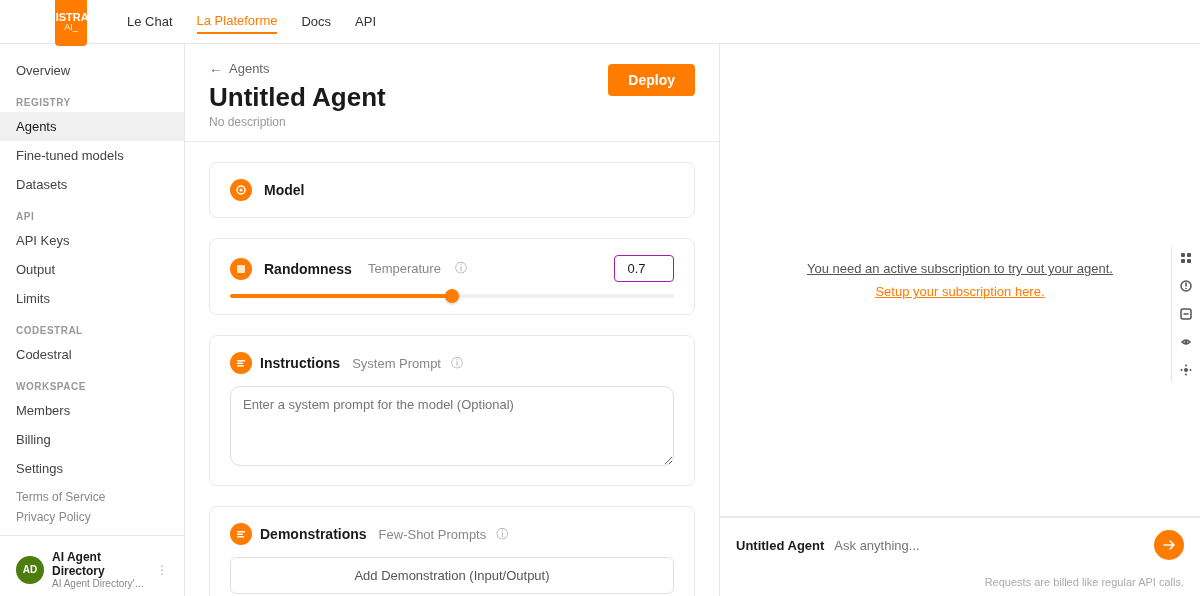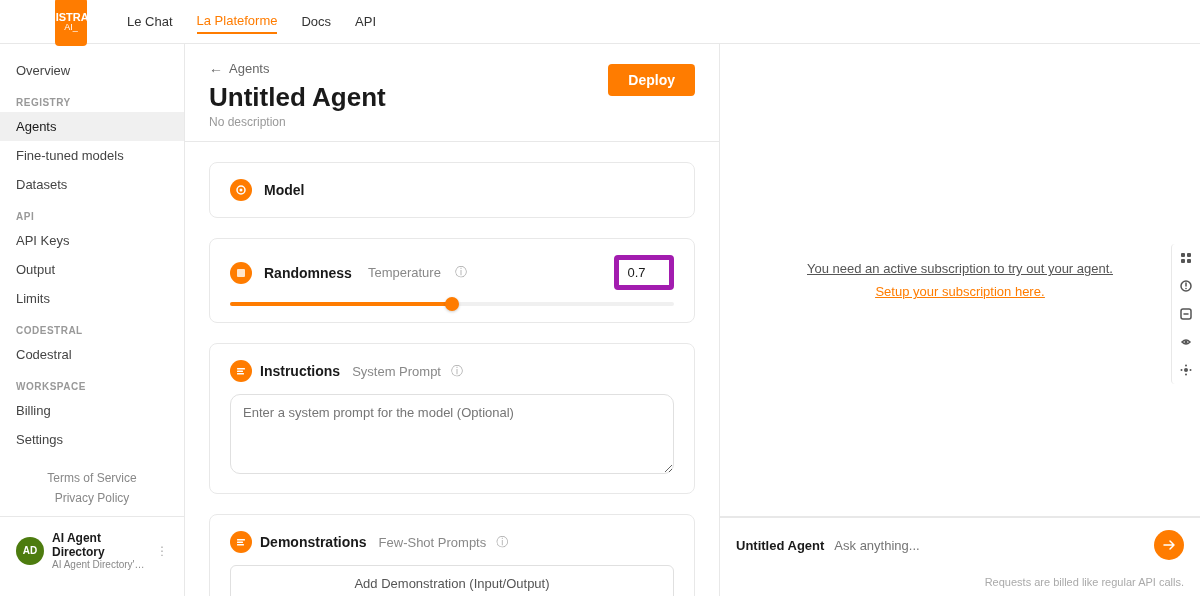--- a/index.html
+++ b/index.html
@@ -42,21 +42,21 @@
     }
     .avatar {
       width: 28px; height: 28px; background: #4d7c0f; border-radius: 50%;
       display: flex; align-items: center; justify-content: center;
       font-size: 10px; color: #fff; font-weight: 600; flex-shrink: 0;
     }
     .user-info { flex: 1; min-width: 0; }
     .user-name { font-size: 12px; font-weight: 600; color: #1a1a1a; }
     .user-workspace { font-size: 10px; color: #888; white-space: nowrap; overflow: hidden; text-overflow: ellipsis; }
     .sidebar-links { padding: 4px 16px 8px; }
-    .sidebar-link { font-size: 12px; color: #888; display: block; padding: 3px 0; cursor: pointer; text-align: center; }
+    .sidebar-link { font-size: 12px; color: #888; display: block; padding: 3px 0; cursor: pointer; }
 
     
     .main-content {
       flex: 1; overflow-y: auto; padding: 0; display: flex; flex-direction: column;
       border-right: 1px solid #e8e8e8;
     }
 
     
     .page-header { padding: 16px 24px 12px; border-bottom: 1px solid #e8e8e8; position: relative; }
     .breadcrumb-row { display: flex; align-items: center; gap: 6px; margin-bottom: 6px; }
@@ -90,21 +90,21 @@
     }
     .slider-container { margin-top: 12px; }
     .slider-track { width: 100%; height: 4px; background: #f0f0f0; border-radius: 2px; position: relative; }
     .slider-fill { height: 100%; background: #ff7c00; border-radius: 2px; width: 50%; }
     .slider-thumb {
       width: 14px; height: 14px; background: #ff7c00; border-radius: 50%;
       position: absolute; top: -5px; left: calc(50% - 7px);
       box-shadow: 0 1px 3px rgba(0,0,0,0.2);
     }
     .temp-input {
-      width: 60px; border: 5px solid #a21caf; border-radius: 4px; padding: 5px 8px;
+      width: 60px; border: 1px solid #a21caf; border-radius: 4px; padding: 5px 8px;
       font-size: 13px; text-align: center; color: #1a1a1a;
     }
 
     .instructions-card { }
     .instructions-header { display: flex; align-items: center; gap: 8px; margin-bottom: 12px; }
     .instructions-textarea {
       width: 100%; border: 1px solid #e0e0e0; border-radius: 10px; padding: 10px 12px;
       font-size: 13px; color: #aaa; resize: vertical; min-height: 80px;
       font-family: inherit; outline: none;
     }
@@ -178,20 +178,21 @@
     <div class="sidebar-item active">Agents</div>
     <div class="sidebar-item">Fine-tuned models</div>
     <div class="sidebar-item">Datasets</div>
     <div class="sidebar-section-label">API</div>
     <div class="sidebar-item">API Keys</div>
     <div class="sidebar-item">Output</div>
     <div class="sidebar-item">Limits</div>
     <div class="sidebar-section-label">CODESTRAL</div>
     <div class="sidebar-item">Codestral</div>
     <div class="sidebar-section-label">WORKSPACE</div>
+    <div class="sidebar-item">Members</div>
     <div class="sidebar-item">Billing</div>
     <div class="sidebar-item">Settings</div>
     <div style="flex:1;"></div>
     <div class="sidebar-links">
       <a class="sidebar-link">Terms of Service</a>
       <a class="sidebar-link">Privacy Policy</a>
     </div>
     <div class="sidebar-footer">
       <div class="user-row">
         <div class="avatar">AD</div>

